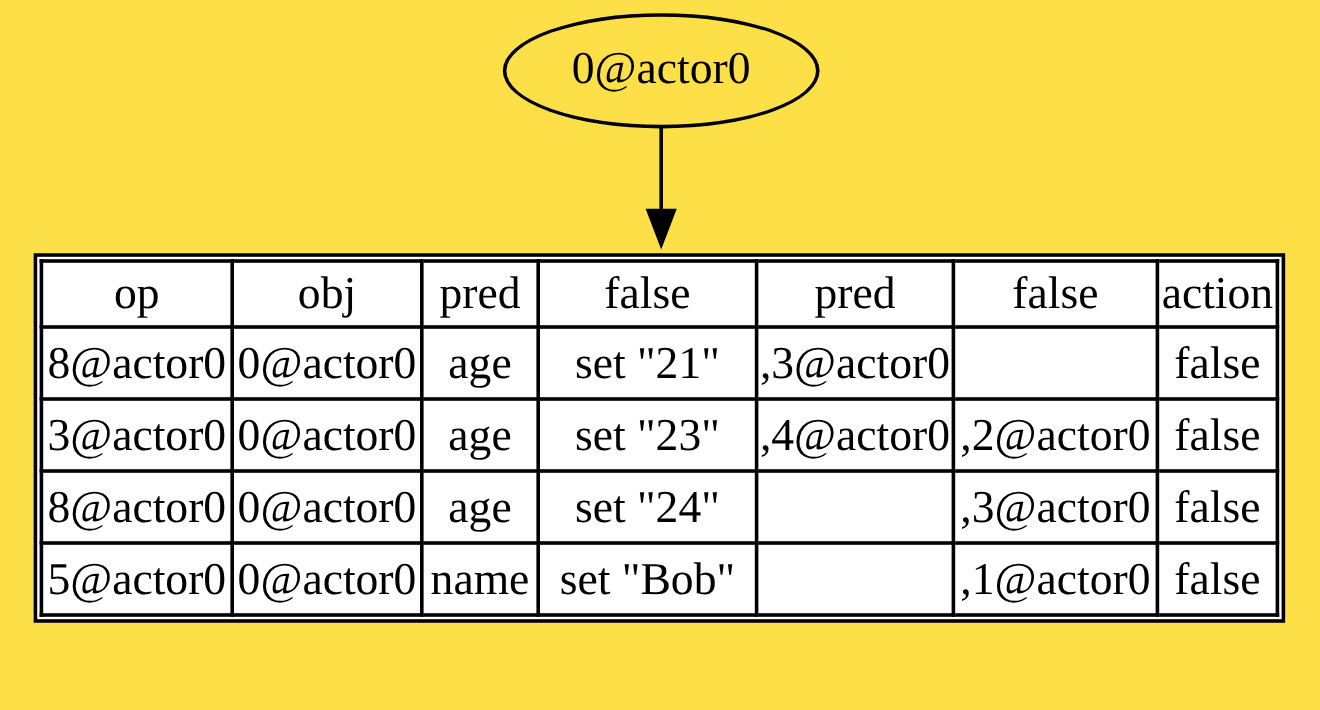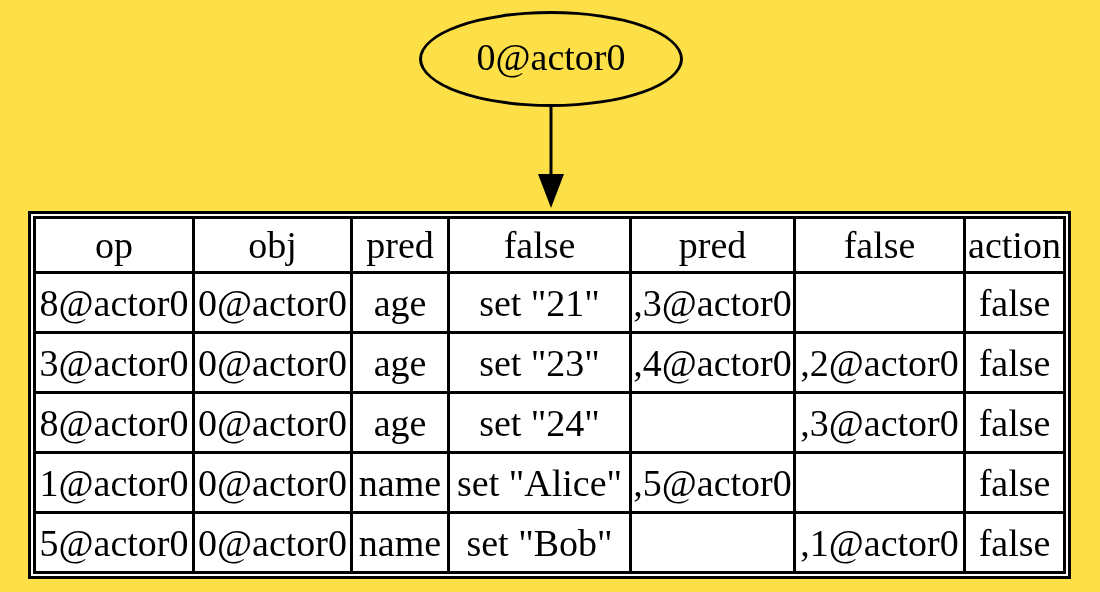--- a/index.html
+++ b/index.html
@@ -130,29 +130,20 @@
         <tr class="data-row">
           <td>8@actor0</td>
           <td>0@actor0</td>
           <td>age</td>
           <td>set "24"</td>
           <td></td>
           <td>,3@actor0</td>
           <td>false</td>
         </tr>
         <tr class="data-row">
-          <td>1@actor0</td>
-          <td>0@actor0</td>
-          <td>name</td>
-          <td>set "Alice"</td>
-          <td>,5@actor0</td>
-          <td></td>
-          <td>false</td>
-        </tr>
-        <tr class="data-row">
           <td>5@actor0</td>
           <td>0@actor0</td>
           <td>name</td>
           <td>set "Bob"</td>
           <td></td>
           <td>,1@actor0</td>
           <td>false</td>
         </tr>
       </tbody>
     </table>

